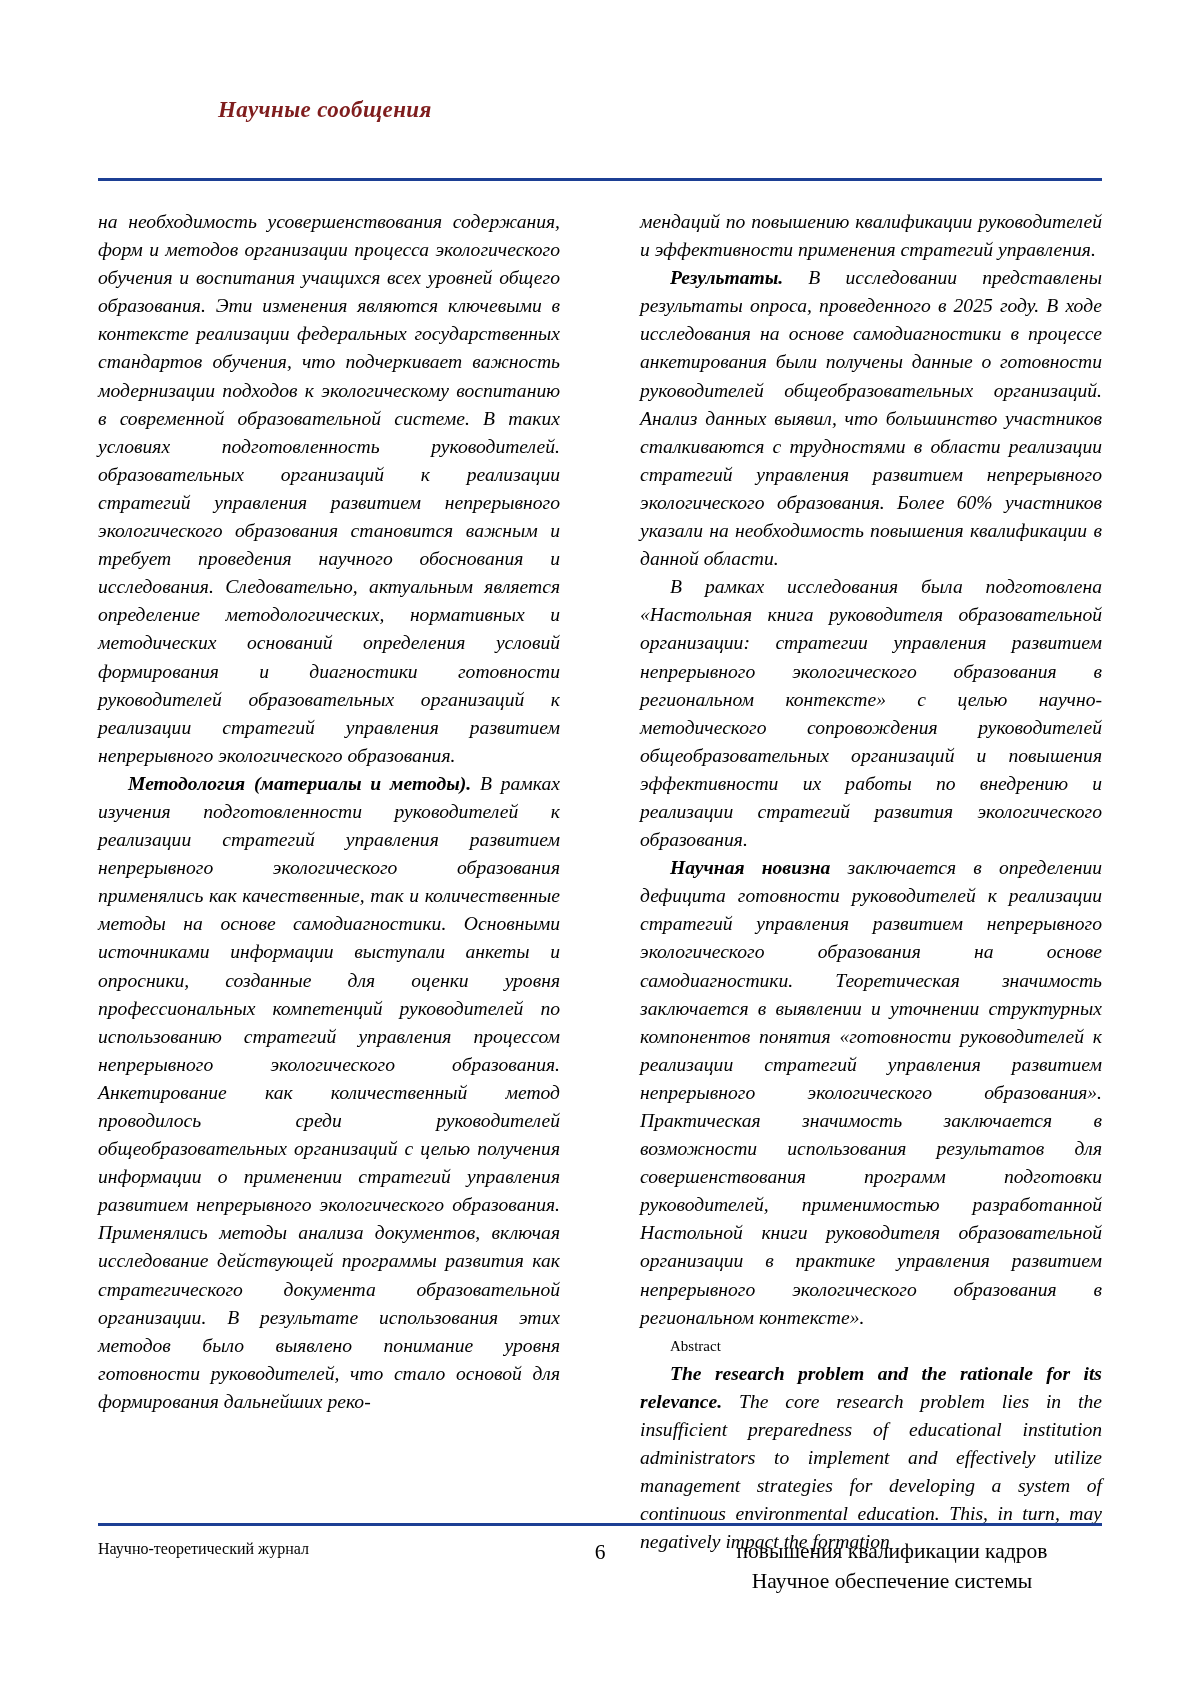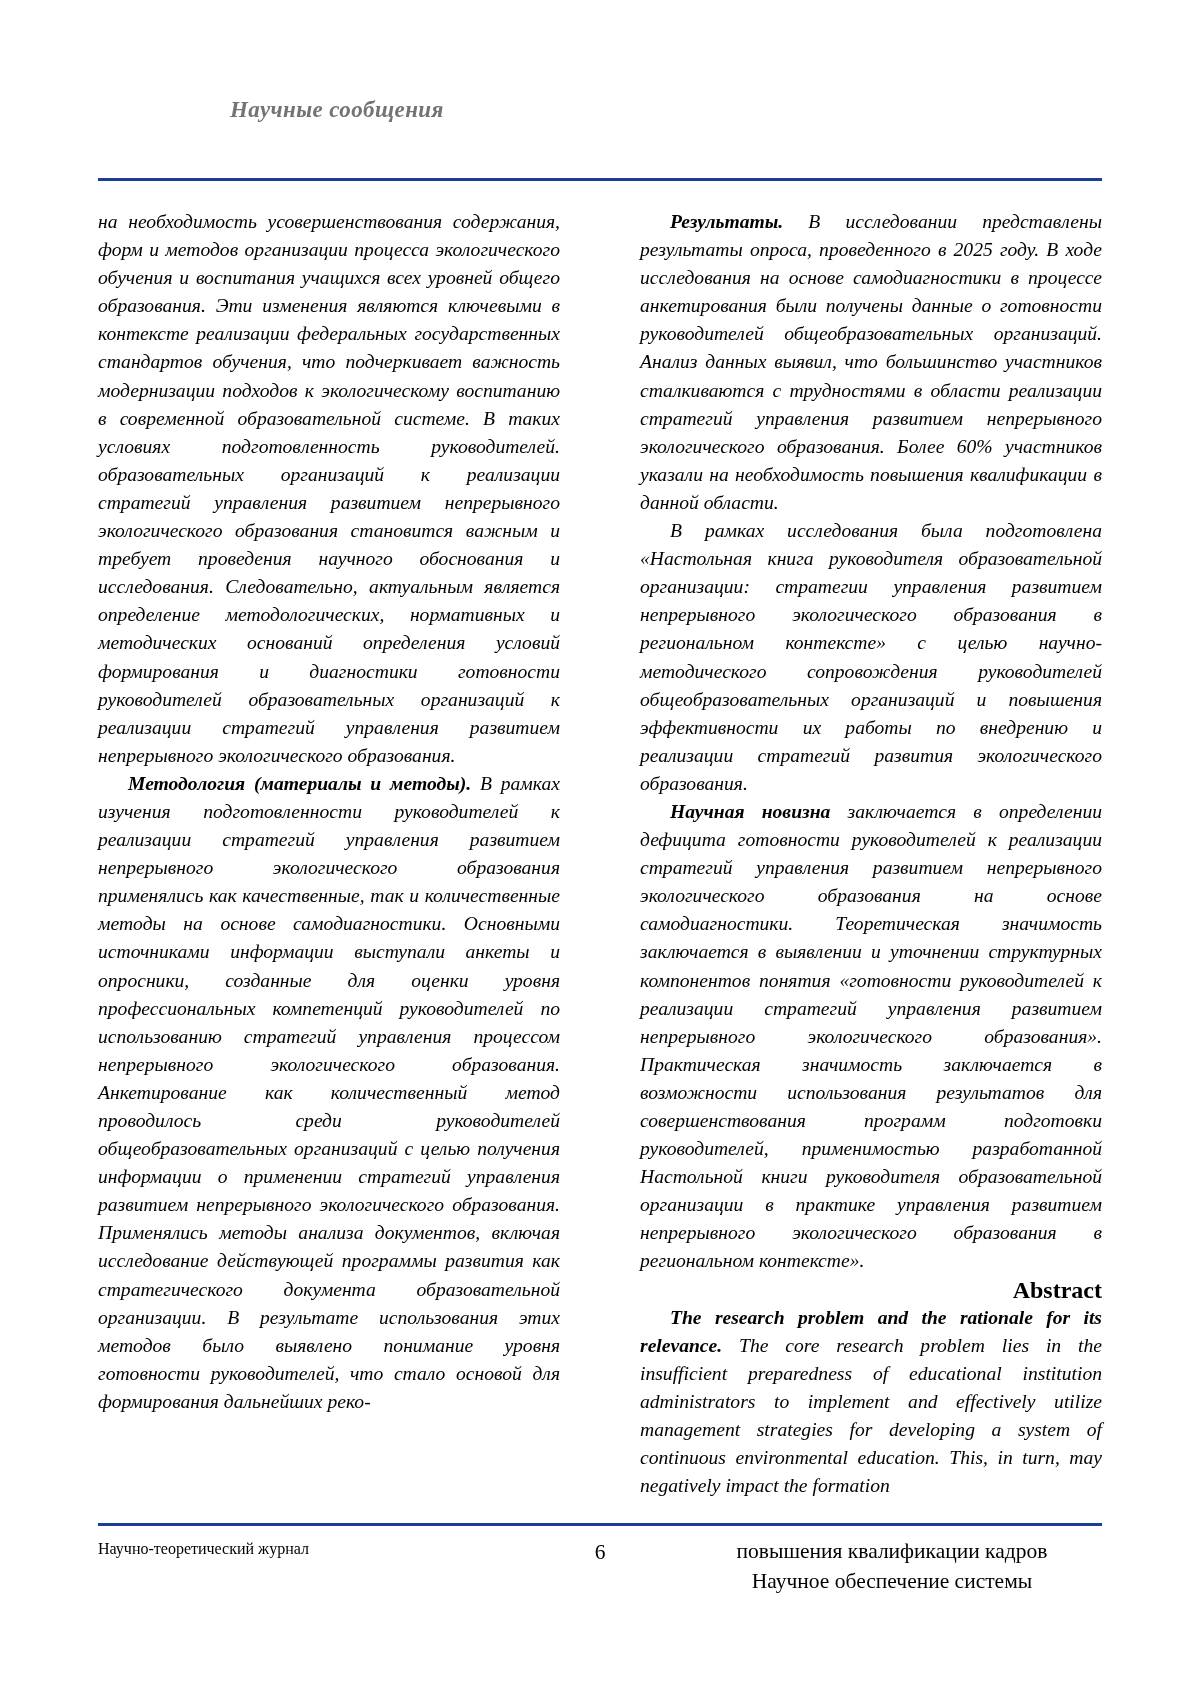--- a/index.html
+++ b/index.html
@@ -34,28 +34,28 @@
     position: absolute;
     left: 0px;
     top: 0px;
     width: 100px;
     height: 106px;
   }
   .logo svg { display: block; }
 
   .header-title {
     position: absolute;
-    left: 130px;
+    left: 118px;
     top: 42px;
     font-family: "Liberation Serif", serif;
     font-weight: bold;
     font-style: italic;
     font-size: 23px;
     letter-spacing: 0.4px;
-    color: #737373;
+    color: #7f1d1d;
   }
 
   .rule-top {
     position: absolute;
     left: 98px;
     top: 178px;
     width: 1004px;
     height: 3px;
     background: #1c3f94;
   }
@@ -90,26 +90,25 @@
     -webkit-hyphens: auto;
   }
   p.para.noindent { text-indent: 0; }
   p.para b, p.para .lead {
     font-weight: bold;
     font-style: italic;
   }
   .heading-plain {
     margin: 0;
     font-family: "Liberation Serif", serif;
-    font-weight: bold;
+    font-weight: normal;
     font-style: normal;
-    font-size: 24px;
+    font-size: 15px;
     line-height: 28.1px;
     text-indent: 30px;
-    text-align: right;
   }
 
   
   .rule-bottom {
     position: absolute;
     left: 98px;
     top: 1523px;
     width: 1004px;
     height: 3px;
     background: #1c3f94;
@@ -163,20 +162,21 @@
   <div class="columns">
 
     <div class="col col-left">
       <p class="para noindent"><span>на необходимость усовершенствования содержания, форм и методов организации процесса экологического обучения и воспитания учащихся всех уровней общего образования. Эти изменения являются ключевыми в контексте реализации федеральных государственных стандартов обучения, что подчеркивает важность модернизации подходов к экологическому воспитанию в современной образовательной системе. В таких условиях подготовленность руководителей. образовательных организаций к реализации стратегий управления развитием непрерывного экологического образования становится важным и требует проведения научного обоснования и исследования. Следовательно, актуальным является определение методологических, нормативных и методических оснований определения условий формирования и диагностики готовности руководителей образовательных организаций к реализации стратегий управления развитием непрерывного экологического образования.</span></p>
 
 
       <p class="para"><span class="lead">Методология (материалы и методы).</span><span> В рамках изучения подготовленности руководителей к реализации стратегий управления развитием непрерывного экологического образования применялись как качественные, так и количественные методы на основе самодиагностики. Основными источниками информации выступали анкеты и опросники, созданные для оценки уровня профессиональных компетенций руководителей по использованию стратегий управления процессом непрерывного экологического образования. Анкетирование как количественный метод проводилось среди руководителей общеобразовательных организаций с целью получения информации о применении стратегий управления развитием непрерывного экологического образования. Применялись методы анализа документов, включая исследование действующей программы развития как стратегического документа образовательной организации. В результате использования этих методов было выявлено понимание уровня готовности руководителей, что стало основой для формирования дальнейших реко-</span></p>
     </div>
 
     <div class="col col-right">
+      <p class="para noindent"><span>мендаций по повышению квалификации руководителей и эффективности применения стратегий управления.</span></p>
 
       <p class="para"><span class="lead">Результаты.</span><span> В исследовании представлены результаты опроса, проведенного в 2025 году. В ходе исследования на основе самодиагностики в процессе анкетирования были получены данные о готовности руководителей общеобразовательных организаций. Анализ данных выявил, что большинство участников сталкиваются с трудностями в области реализации стратегий управления развитием непрерывного экологического образования. Более 60% участников указали на необходимость повышения квалификации в данной области.</span></p>
 
       <p class="para"><span>В рамках исследования была подготовлена «Настольная книга руководителя образовательной организации: стратегии управления развитием непрерывного экологического образования в региональном контексте» с целью научно-методического сопровождения руководителей общеобразовательных организаций и повышения эффективности их работы по внедрению и реализации стратегий развития экологического образования.</span></p>
 
       <p class="para"><span class="lead">Научная новизна</span><span> заключается в определении дефицита готовности руководителей к реализации стратегий управления развитием непрерывного экологического образования на основе самодиагностики. Теоретическая значимость заключается в выявлении и уточнении структурных компонентов понятия «готовности руководителей к реализации стратегий управления развитием непрерывного экологического образования». Практическая значимость заключается в возможности использования результатов для совершенствования программ подготовки руководителей, применимостью разработанной Настольной книги руководителя образовательной организации в практике управления развитием непрерывного экологического образования в региональном контексте».</span></p>
 
       <p class="heading-plain">Abstract</p>
 
       <p class="para"><span class="lead">The research problem and the rationale for its relevance.</span><span> The core research problem lies in the insufficient preparedness of educational institution administrators to implement and effectively utilize management strategies for developing a system of continuous environmental education. This, in turn, may negatively impact the formation</span></p>

